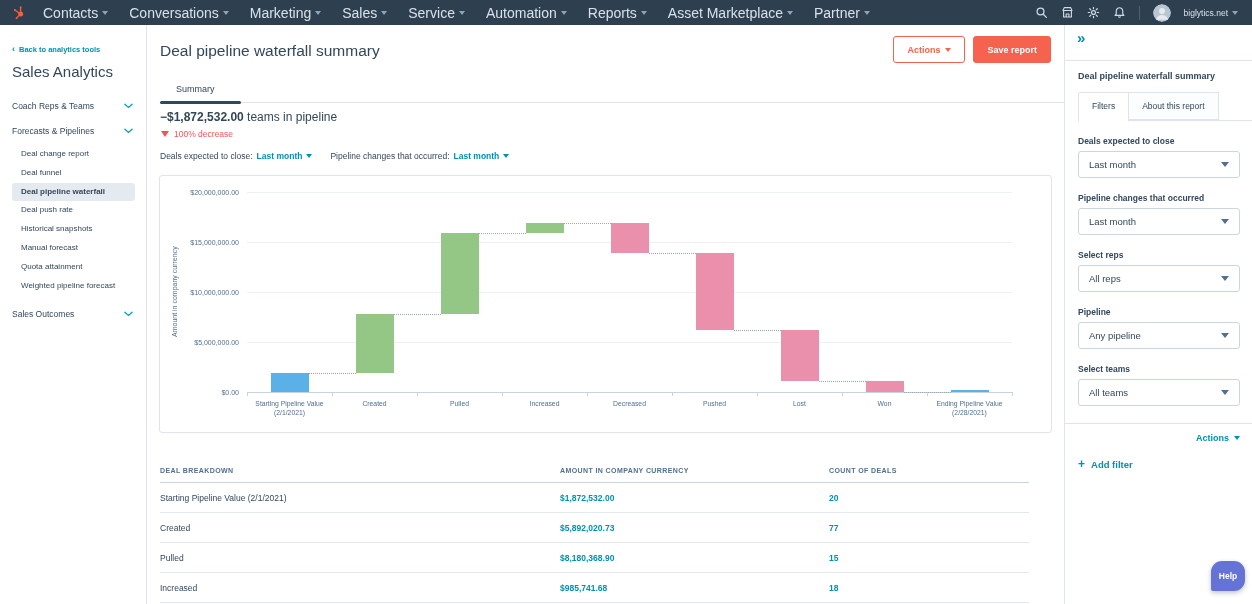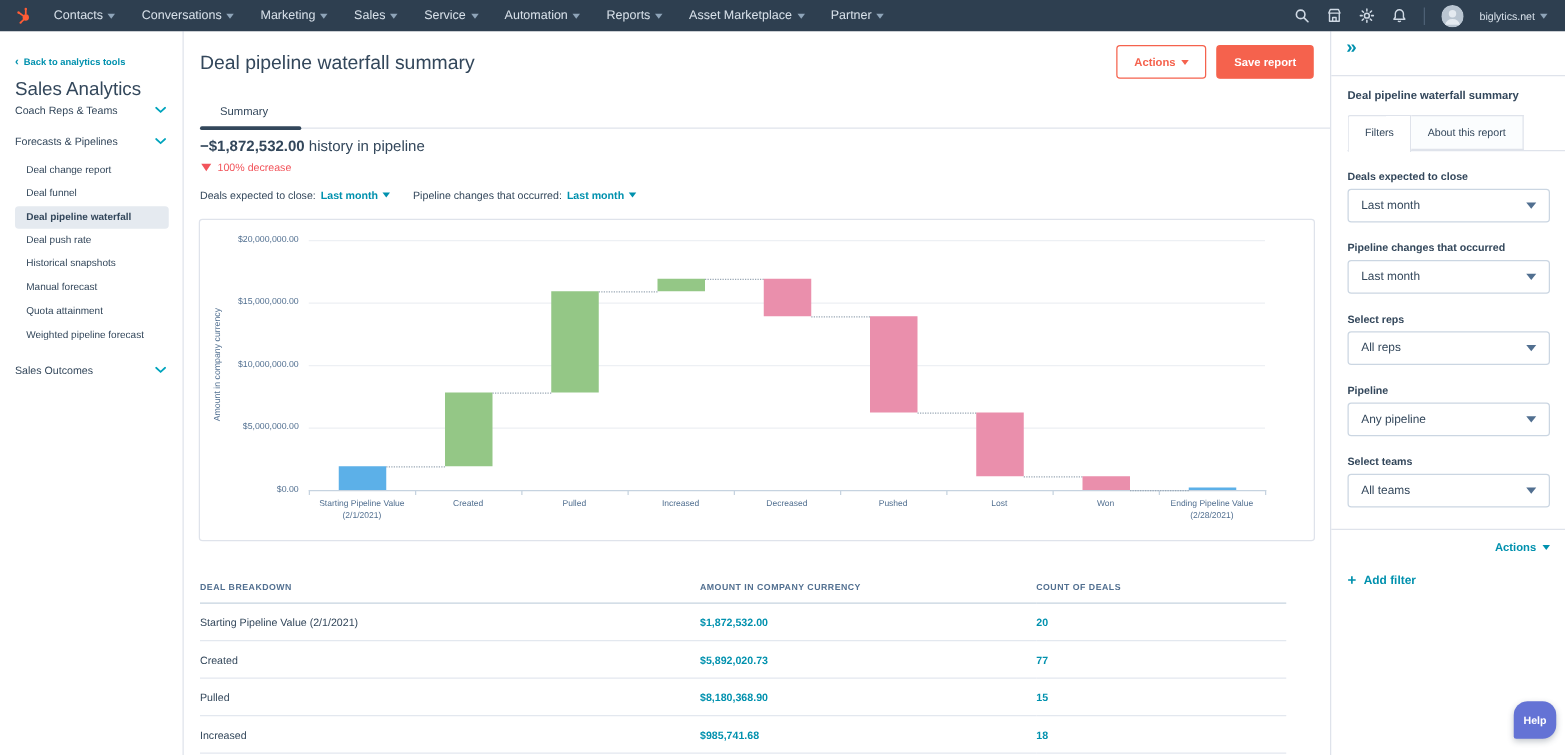--- a/index.html
+++ b/index.html
@@ -3,36 +3,36 @@
 <meta charset="utf-8">
 <style>
   * { margin:0; padding:0; box-sizing:border-box; }
   html,body { width:1252px; height:604px; background:#fff; font-family:"Liberation Sans", sans-serif; }
   .app { position:relative; width:1252px; height:604px; overflow:hidden; background:#fff; }
 
   
   .topnav { position:absolute; top:0; left:0; right:0; height:25px; background:#2e3f50; display:flex; align-items:center; padding:0 14px 0 12px; z-index:30; }
   .logo { display:flex; align-items:center; margin-right:16px; cursor:pointer; }
   .nav-items { display:flex; align-items:center; gap:21px; }
-  .nav-item { color:#d8e1ea; font-size:10px; display:inline-flex; align-items:center; gap:4px; cursor:pointer; white-space:nowrap; }
+  .nav-item { color:#d8e1ea; font-size:14px; display:inline-flex; align-items:center; gap:4px; cursor:pointer; white-space:nowrap; }
   .caret { width:0; height:0; border-left:3px solid transparent; border-right:3px solid transparent; border-top:4px solid currentColor; display:inline-block; }
   .caret-nav { border-top-color:#8ea4b8; }
   .nav-right { margin-left:auto; display:flex; align-items:center; gap:13px; }
   .nav-ico { display:flex; cursor:pointer; }
   .nav-divider { width:1px; height:14px; background:#4d6074; }
   .avatar { width:18px; height:18px; border-radius:50%; overflow:hidden; cursor:pointer; display:flex; }
   .account { color:#d8e1ea; font-size:8.5px; display:inline-flex; align-items:center; gap:4px; cursor:pointer; }
 
   
   .sidebar { position:absolute; top:25px; left:0; width:147px; bottom:0; border-right:1px solid #dfe3eb; background:#fff; padding:20px 0 0 12px; }
   .back-link { color:#0091ae; font-size:7.5px; font-weight:bold; display:flex; align-items:center; gap:4px; cursor:pointer; }
   .back-chev { font-size:9px; line-height:1; }
   .side-title { font-size:15px; font-weight:400; color:#33475b; margin:9px 0 0; }
   .side-section { display:flex; justify-content:space-between; align-items:center; padding-right:13px; font-size:8.5px; color:#33475b; cursor:pointer; }
-  .s1 { margin-top:3px; } .s2 { margin-top:15px; } .s3 { margin-top:14px; }
+  .s1 { margin-top:21px; } .s2 { margin-top:15px; } .s3 { margin-top:14px; }
   .side-subs { margin:9px 0 0; }
   .side-sub { font-size:8px; color:#33475b; padding:5px 4px 5px 9px; margin-right:11px; border-radius:3px; cursor:pointer; line-height:1.1; }
   .side-sub.selected { background:#e5eaf0; font-weight:bold; }
 
   
   .main { position:absolute; top:25px; left:148px; width:916px; bottom:0; overflow:hidden; background:#fff; }
   .main-header { position:absolute; top:11px; left:12px; right:13px; display:flex; align-items:flex-start; }
   .page-title { font-size:15.5px; font-weight:400; color:#33475b; margin-top:6px; }
   .hbtns { margin-left:auto; display:flex; gap:8px; }
   .btn { height:27px; padding:0 13px; border-radius:3px; font-size:9px; font-family:inherit; cursor:pointer; display:inline-flex; align-items:center; gap:5px; }
@@ -250,21 +250,21 @@
           <i class="caret caret-coral"></i>
         </button>
         <button class="btn btn-primary">Save report</button>
       </div>
     </div>
     <div class="tabs-row">
       <span class="tab active">Summary</span>
     </div>
     <div class="metric">
       <span class="metric-amount">−$1,872,532.00</span>
-      <span class="metric-suffix">history in pipeline</span>
+      <span class="metric-suffix">teams in pipeline</span>
     </div>
     <div class="delta">
       <i class="tri-down"></i>
       <span>100% decrease</span>
     </div>
     <div class="ifilters" id="inline-filters">
   <span class="ifilter">
     <span>Deals expected to close:</span>
     <span class="ifv">
       <span>Last month</span>

